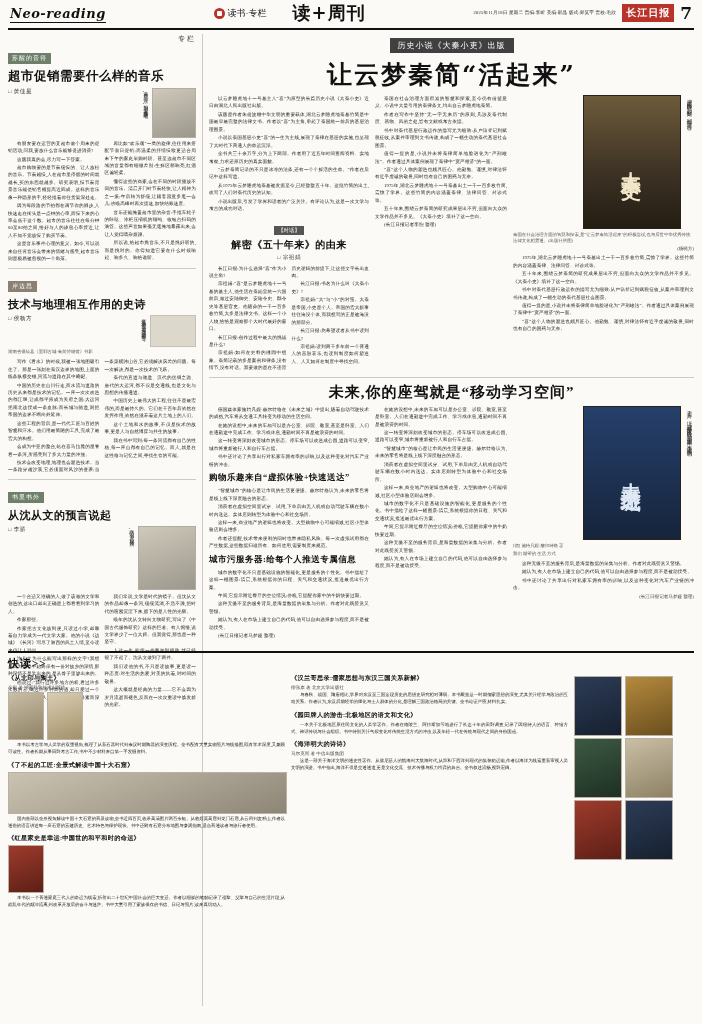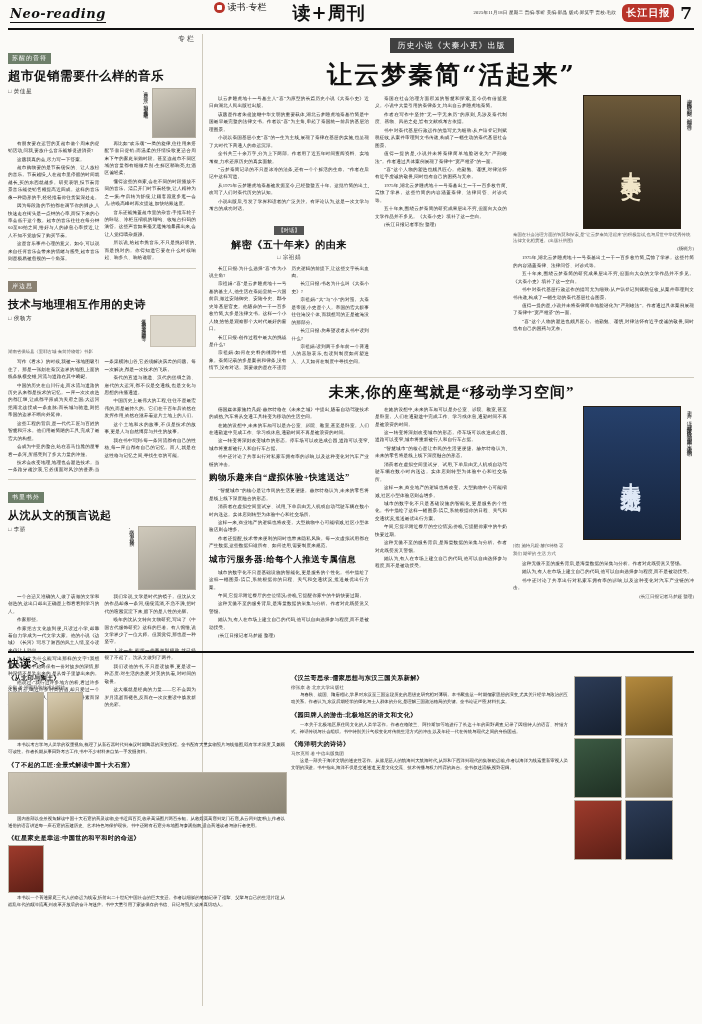--- a/index.html
+++ b/index.html
@@ -13,30 +13,30 @@
   }
   .page{width:702px;height:920px;position:relative;box-sizing:border-box;padding:0 8px;}
 
   
   .masthead{
     display:flex;align-items:center;justify-content:space-between;
     height:26px;border-bottom:2px solid #111;padding:0 2px 2px 2px;
   }
   .mast-left{font-family:"DejaVu Serif",serif;font-size:13px;font-weight:bold;font-style:italic;letter-spacing:.5px;}
   .mast-left .nr{border-bottom:1px solid #111;padding-bottom:1px;}
-  .mast-mid{display:flex;align-items:flex-start;gap:26px;}
+  .mast-mid{display:flex;align-items:center;gap:26px;}
   .mast-seal{display:flex;align-items:center;gap:3px;font-size:9px;}
   .seal-dot{width:11px;height:11px;border-radius:50%;background:#b8342a;display:inline-block;position:relative;}
   .seal-dot:after{content:"";position:absolute;left:3px;top:3px;width:5px;height:5px;background:#fff;border-radius:1px;}
   .mast-title{font-size:18px;font-weight:bold;letter-spacing:1px;font-family:"DejaVu Serif",serif;}
   .mast-right{display:flex;align-items:center;gap:6px;}
   .mast-credits{font-size:4.6px;color:#222;text-align:right;line-height:1.5;letter-spacing:.2px;}
   .paper-logo{
     background:#b8342a;color:#fff;font-size:10px;font-weight:bold;
-    padding:2px 4px;letter-spacing:1px;font-family:"DejaVu Serif",serif;border-radius:6px;
+    padding:2px 4px;letter-spacing:1px;font-family:"DejaVu Serif",serif;
   }
   .page-no{font-size:17px;font-weight:bold;font-family:"DejaVu Serif",serif;}
 
   
   .content{display:flex;gap:6px;margin-top:4px;height:972px;}
   .col-left{width:188px;display:flex;flex-direction:column;}
   .col-right{flex:1;}
 
   .rule-v{width:1px;background:#cfcabd;}
 

